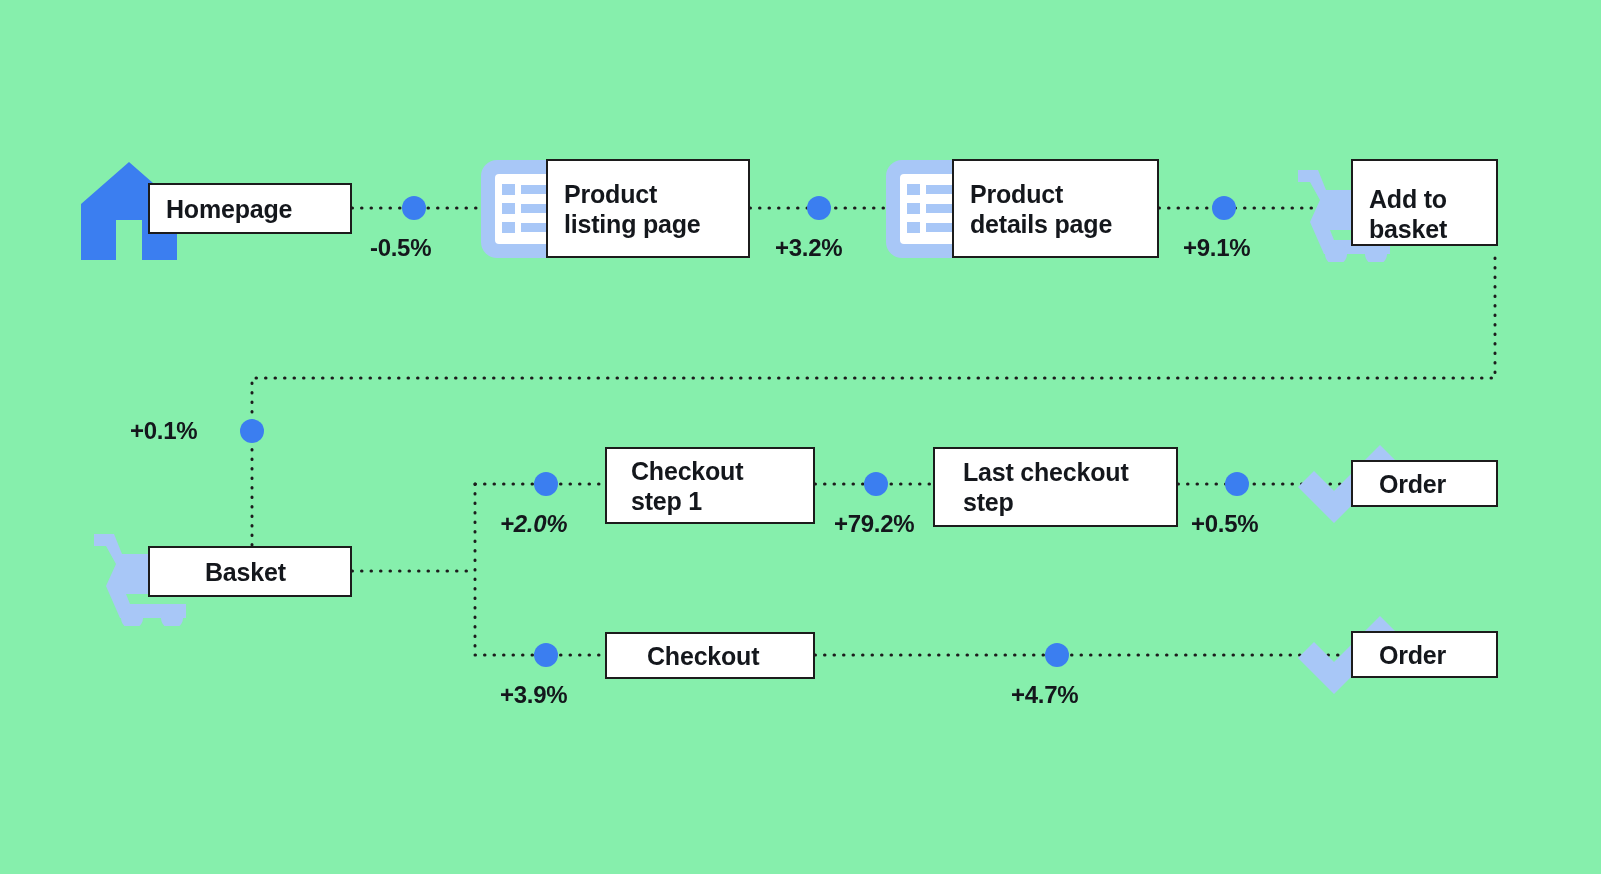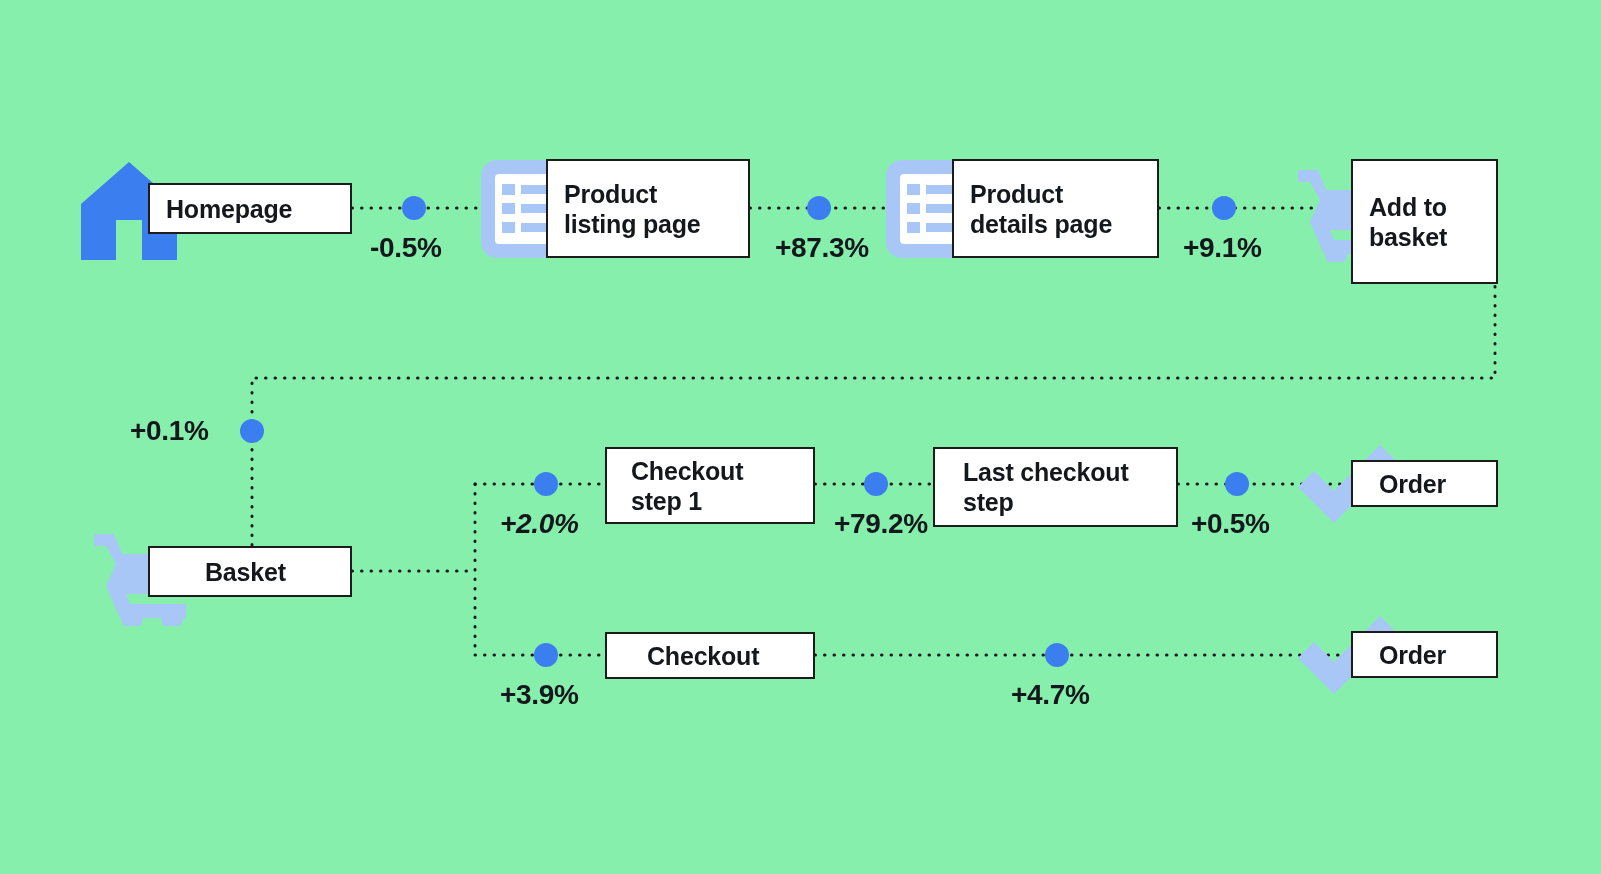--- a/index.html
+++ b/index.html
@@ -41,21 +41,21 @@
     font-size: 25px;
     line-height: 30px;
     color: #14171c;
     letter-spacing: -0.2px;
     white-space: pre-line;
   }
   .pct-label {
     position: absolute;
     font-family: "Liberation Sans", sans-serif;
     font-weight: bold;
-    font-size: 28px;
+    font-size: 24px;
     line-height: 28px;
     color: #14171c;
     letter-spacing: -0.3px;
     white-space: nowrap;
     z-index: 6;
   }
   .dot {
     position: absolute;
     border-radius: 50%;
     background: #3b7ef0;
@@ -162,21 +162,21 @@
   <div class="node-box" style="left:546px; top:159px; width:204px; height:99px;">
     <span class="node-label">Product
 listing page</span>
   </div>
 
   <div class="node-box" style="left:952px; top:159px; width:207px; height:99px;">
     <span class="node-label">Product
 details page</span>
   </div>
 
-  <div class="node-box" style="left:1351px; top:159px; width:147px; height:125px;">
+  <div class="node-box" style="left:1351px; top:159px; width:147px; height:87px;align-items:flex-end;">
     <span class="node-label">Add to
 basket</span>
   </div>
 
   <div class="node-box" style="left:148px; top:546px; width:204px; height:51px; padding-left:55px;">
     <span class="node-label">Basket</span>
   </div>
 
   <div class="node-box" style="left:605px; top:447px; width:210px; height:77px; padding-left:24px;">
     <span class="node-label">Checkout
@@ -204,21 +204,21 @@
   <span class="dot" style="left:807px; top:196px; width:24px; height:24px;"></span>
   <span class="dot" style="left:1212px; top:196px; width:24px; height:24px;"></span>
   <span class="dot" style="left:240px; top:419px; width:24px; height:24px;"></span>
   <span class="dot" style="left:534px; top:472px; width:24px; height:24px;"></span>
   <span class="dot" style="left:864px; top:472px; width:24px; height:24px;"></span>
   <span class="dot" style="left:1225px; top:472px; width:24px; height:24px;"></span>
   <span class="dot" style="left:534px; top:643px; width:24px; height:24px;"></span>
   <span class="dot" style="left:1045px; top:643px; width:24px; height:24px;"></span>
 
   <span class="pct-label" style="left:370px; top:234px;">-0.5%</span>
-  <span class="pct-label" style="left:775px; top:234px;">+87.3%</span>
+  <span class="pct-label" style="left:775px; top:234px;">+3.2%</span>
   <span class="pct-label" style="left:1183px; top:234px;">+9.1%</span>
   <span class="pct-label" style="left:130px; top:417px;text-align:center;">+0.1%</span>
   <span class="pct-label" style="left:500px; top:510px;font-style:italic;">+2.0%</span>
   <span class="pct-label" style="left:834px; top:510px;">+79.2%</span>
   <span class="pct-label" style="left:1191px; top:510px;">+0.5%</span>
   <span class="pct-label" style="left:500px; top:681px;">+3.9%</span>
   <span class="pct-label" style="left:1011px; top:681px;text-align:center;">+4.7%</span>
 
 </div>
 

